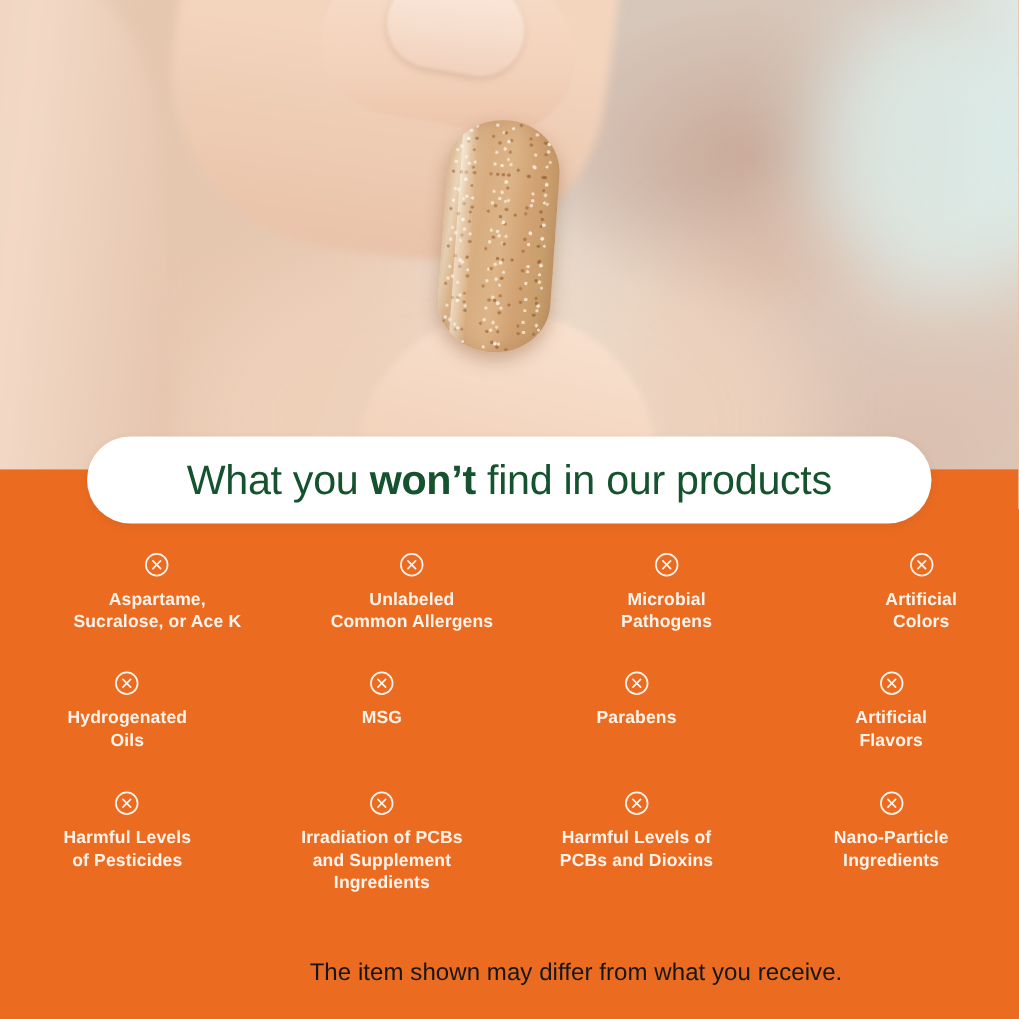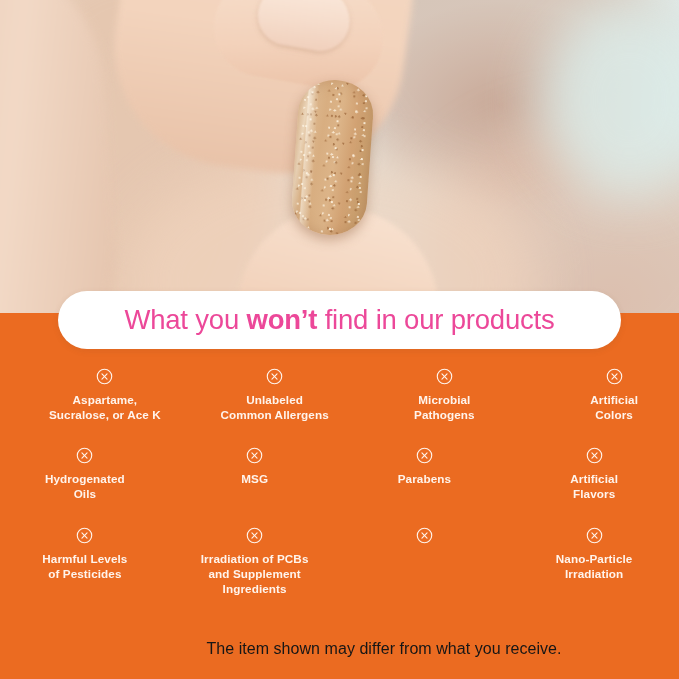--- a/index.html
+++ b/index.html
@@ -162,21 +162,21 @@
     background: #ffffff;
     border-radius: 29px;
     display: flex;
     align-items: center;
     justify-content: center;
     box-shadow: 0 2px 6px rgba(120,70,40,0.12);
     z-index: 5;
   }
   #banner-text {
     font-size: 27.5px;
-    color: #ec4899;
+    color: #14532d;
     letter-spacing: -0.2px;
     white-space: nowrap;
     line-height: 1;
     text-align: right;
   }
   #banner-text .bold { font-weight: bold; }
 
   
   #grid {
     position: absolute;
@@ -379,31 +379,33 @@
 Ingredients</span>
       </div>
       <div class="grid-cell">
         <span class="x-icon">
           <svg viewBox="0 0 24 24" width="17" height="17" fill="none" stroke="#FFF4EC" stroke-width="1.6" stroke-linecap="round">
             <circle cx="12" cy="12" r="10.2"></circle>
               <line x1="8.4" y1="8.4" x2="15.6" y2="15.6"></line>
               <line x1="15.6" y1="8.4" x2="8.4" y2="15.6"></line>
           </svg>
         </span>
+        <span class="cell-label">Harmful Levels of
+PCBs and Dioxins</span>
       </div>
       <div class="grid-cell">
         <span class="x-icon">
           <svg viewBox="0 0 24 24" width="17" height="17" fill="none" stroke="#FFF4EC" stroke-width="1.6" stroke-linecap="round">
             <circle cx="12" cy="12" r="10.2"></circle>
               <line x1="8.4" y1="8.4" x2="15.6" y2="15.6"></line>
               <line x1="15.6" y1="8.4" x2="8.4" y2="15.6"></line>
           </svg>
         </span>
         <span class="cell-label">Nano-Particle
-Irradiation</span>
+Ingredients</span>
       </div>
     </div>
 
   </div>
 
   <div id="disclaimer">The item shown may differ from what you receive.</div>
 
 </div>
 
 </body></html>

